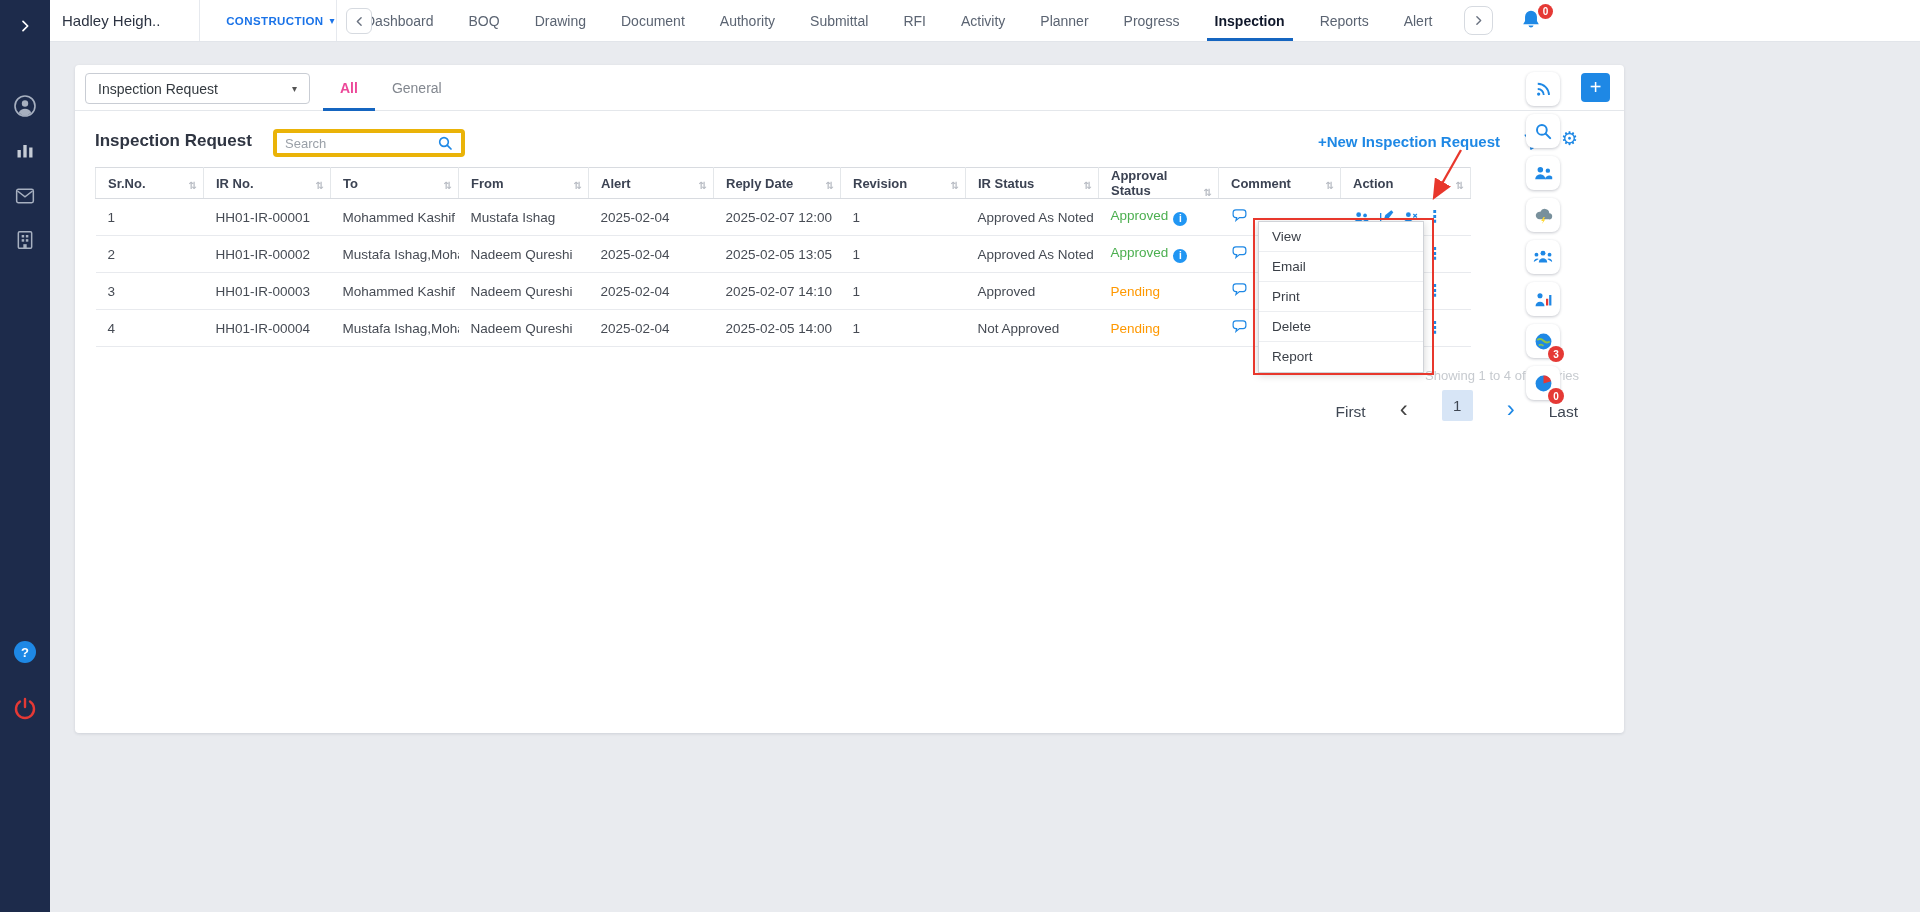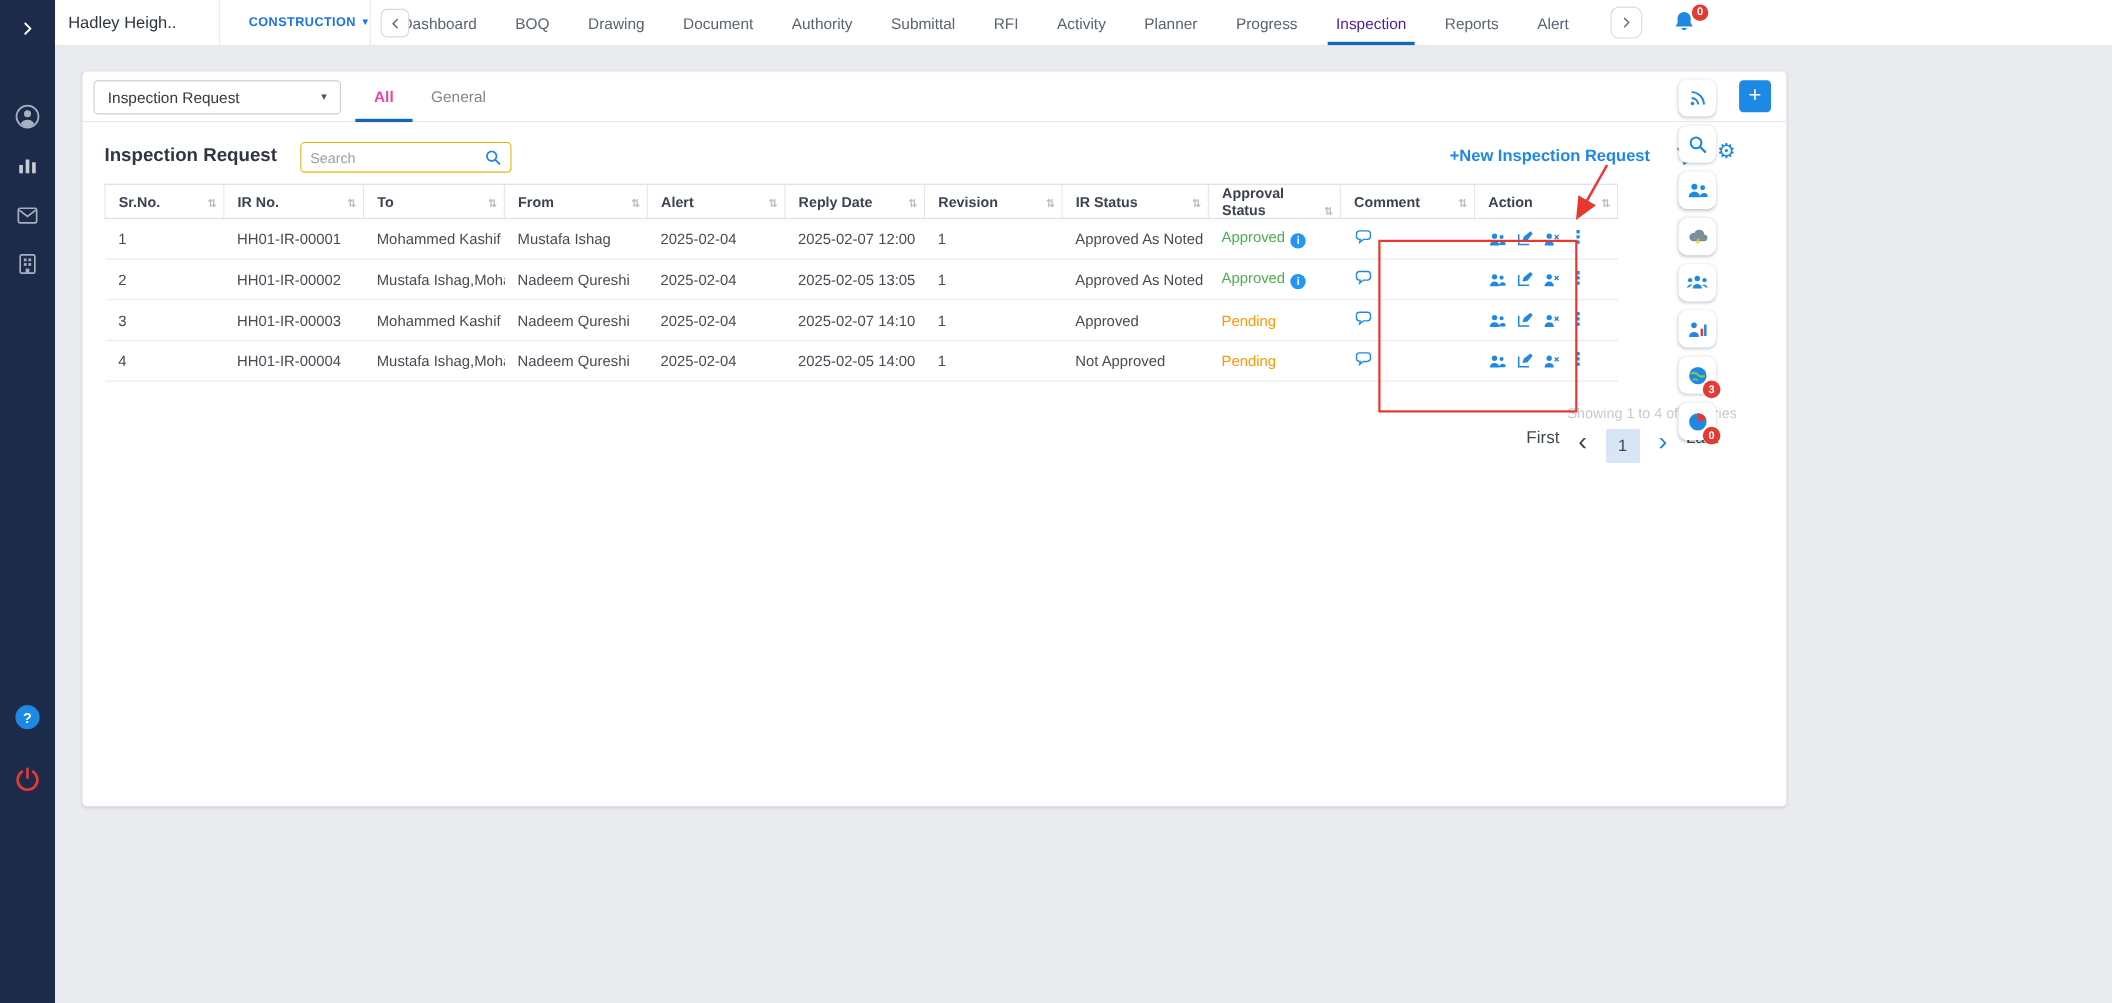--- a/index.html
+++ b/index.html
@@ -17,21 +17,21 @@
 .proj-title{position:absolute;left:12px;top:0;height:100%;display:flex;align-items:center;
   font-size:15px;font-weight:normal;color:#2c3342;white-space:nowrap}
 .tb-div{position:absolute;top:0;height:100%;width:1px;background:#e6e9ee}
 .proj-mode{position:absolute;left:150px;top:0;width:135px;height:100%;display:flex;align-items:center;justify-content:flex-end;
   gap:6px;color:#1a73e8;font-size:11.5px;font-weight:bold;letter-spacing:.4px;cursor:pointer}
 .caret{font-size:10px;line-height:1}
 .nav-back{position:absolute;left:296px;top:8px;width:26px;height:26px;border:1px solid #d6dae0;border-radius:6px;
   background:#fff;display:flex;align-items:center;justify-content:center;color:#6a7280;cursor:pointer;z-index:2}
 .nav{position:absolute;left:315px;top:0;height:100%;display:flex;align-items:center;gap:35px}
 .nav-item{position:relative;height:100%;display:flex;align-items:center;font-size:14px;color:#5b6472;cursor:pointer;white-space:nowrap}
-.nav-item.active{color:#4c1d95;font-weight:normal}
+.nav-item.active{color:#0f172a;font-weight:bold}
 .nav-item.active::after{content:"";position:absolute;left:-8px;right:-8px;bottom:0;height:3px;background:#1565c0}
 .nav-fwd{position:absolute;left:1414px;top:6px;width:29px;height:29px;border:1px solid #d6dae0;border-radius:8px;
   background:#fff;display:flex;align-items:center;justify-content:center;color:#6a7280;cursor:pointer}
 .bell{position:absolute;left:1470px;top:8px;width:26px;height:26px;cursor:pointer}
 .badge{position:absolute;border-radius:50%;background:#e53935;color:#fff;display:flex;align-items:center;justify-content:center;
   font-size:10px;font-weight:bold}
 .bell .badge{width:15px;height:15px;right:-7px;top:-4px}
 
 
 .card{position:absolute;left:75px;top:65px;width:1549px;height:668px;background:#fff;border-radius:4px;
@@ -41,21 +41,21 @@
   display:flex;align-items:center;justify-content:space-between;padding:0 12px;font-size:14px;color:#33393f;cursor:pointer}
 .tabs{position:absolute;left:248px;top:0;height:100%;display:flex}
 .tab{position:relative;height:100%;display:flex;align-items:center;padding:0 17px;font-size:14px;color:#82878f;cursor:pointer}
 .tab.active{color:#ec4899;font-weight:bold}
 .tab.active::after{content:"";position:absolute;left:0;right:0;bottom:-1px;height:3px;background:#1565c0}
 .add-btn{position:absolute;right:14px;top:8px;width:29px;height:29px;background:#1e88e5;border-radius:4px;color:#fff;
   font-size:20px;display:flex;align-items:center;justify-content:center;cursor:pointer}
 
 .toolbar{position:absolute;left:0;top:58px;width:100%;height:40px}
 .tb-heading{position:absolute;left:20px;top:8px;font-size:17px;font-weight:bold;color:#2f3542}
-.search-box{position:absolute;left:198px;top:6px;width:192px;height:28px;border:1px solid #eab308;border-radius:4px;
+.search-box{position:absolute;left:198px;top:6px;width:192px;height:28px;border:4px solid #eab308;border-radius:4px;
   display:flex;align-items:center;padding:0 8px;gap:6px}
 .search-box input{border:none;outline:none;flex:1;font-size:13px;color:#444;font-family:inherit;min-width:0}
 .search-box input::placeholder{color:#9aa0a8}
 .new-req{position:absolute;right:124px;top:10px;font-size:15px;font-weight:bold;color:#1e88e5;cursor:pointer;white-space:nowrap}
 .funnel-btn{position:absolute;right:82px;top:9px;cursor:pointer}
 .gear-btn{position:absolute;right:46px;top:6px;font-size:19px;color:#1e88e5;cursor:pointer;line-height:1}
 
 
 .grid{position:absolute;left:20px;top:102px;width:1375px;border-collapse:collapse;table-layout:fixed}
 .grid th{height:27px;border-top:1px solid #d8dbe0;border-bottom:1px solid #d8dbe0;border-right:1px solid #e4e7ea;
@@ -69,21 +69,21 @@
 .c-blue{color:#2196f3}.c-green{color:#4caf50}.c-orange{color:#ff9800}.c-pink{color:#ec407a}
 .info-i{display:inline-flex;width:14px;height:14px;border-radius:50%;background:#2196f3;color:#fff;font-size:10px;
   font-weight:bold;align-items:center;justify-content:center;margin-left:5px;vertical-align:-2px;cursor:pointer;font-style:normal}
 .chat{cursor:pointer;display:inline-block}
 .act-cell{display:flex;align-items:center;gap:8px}
 .act-ic{cursor:pointer;display:inline-flex}
 .kebab{color:#1e88e5;font-weight:bold;font-size:16px;cursor:pointer;line-height:1}
 
 
 .pg-summary{position:absolute;right:45px;top:303px;font-size:13px;color:#c6cacf}
-.pg-row{position:absolute;right:62px;top:325px;display:flex;align-items:flex-start;gap:17px}
+.pg-row{position:absolute;right:46px;top:325px;display:flex;align-items:flex-end;gap:34px}
 .pg-txt{font-size:15.5px;color:#3f4753;cursor:pointer}
 .pg-prev{font-size:24px;color:#444;cursor:pointer;line-height:1}
 .pg-next{font-size:24px;color:#1e88e5;cursor:pointer;line-height:1}
 .pg-page{width:31px;height:31px;background:#d7e5f6;border-radius:2px;display:flex;align-items:center;justify-content:center;
   font-size:15px;color:#3f4753;cursor:pointer}
 
 
 .action-menu{position:absolute;left:1258px;top:221px;width:166px;background:#fff;border:1px solid #d0d3d8;
   box-shadow:0 2px 8px rgba(0,0,0,.18);z-index:40}
 .action-menu .mi{height:30px;line-height:30px;padding-left:13px;font-size:13.5px;color:#3a3f47;cursor:pointer;
@@ -483,20 +483,27 @@
     <div class="pg-summary">Showing 1 to 4 of 4 entries</div>
     <div class="pg-row">
       <span class="pg-txt">First</span>
       <span class="pg-prev">‹</span>
       <span class="pg-page">1</span>
       <span class="pg-next">›</span>
       <span class="pg-txt">Last</span>
     </div>
   </div>
 
+  <div class="action-menu">
+    <div class="mi">View</div>
+    <div class="mi">Email</div>
+    <div class="mi">Print</div>
+    <div class="mi">Delete</div>
+    <div class="mi">Report</div>
+  </div>
   <div class="anno-rect"></div>
   <svg class="anno-arrow" width="50" height="64">
     <defs>
         <marker id="ah" markerWidth="9" markerHeight="8" refX="7" refY="4" orient="auto">
           <path d="M0,0 L9,4 L0,8 z" fill="#e8372c"></path>
         </marker>
       </defs>
     <line x1="41" y1="6" x2="15" y2="52" stroke="#e8372c" stroke-width="2.3" marker-end="url(#ah)"></line>
   </svg>
 

